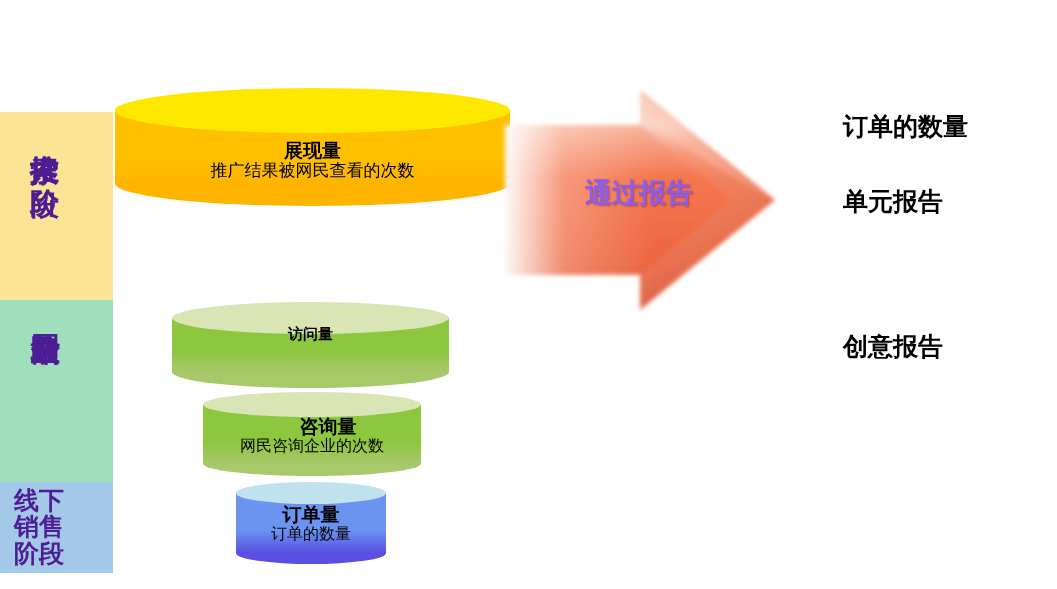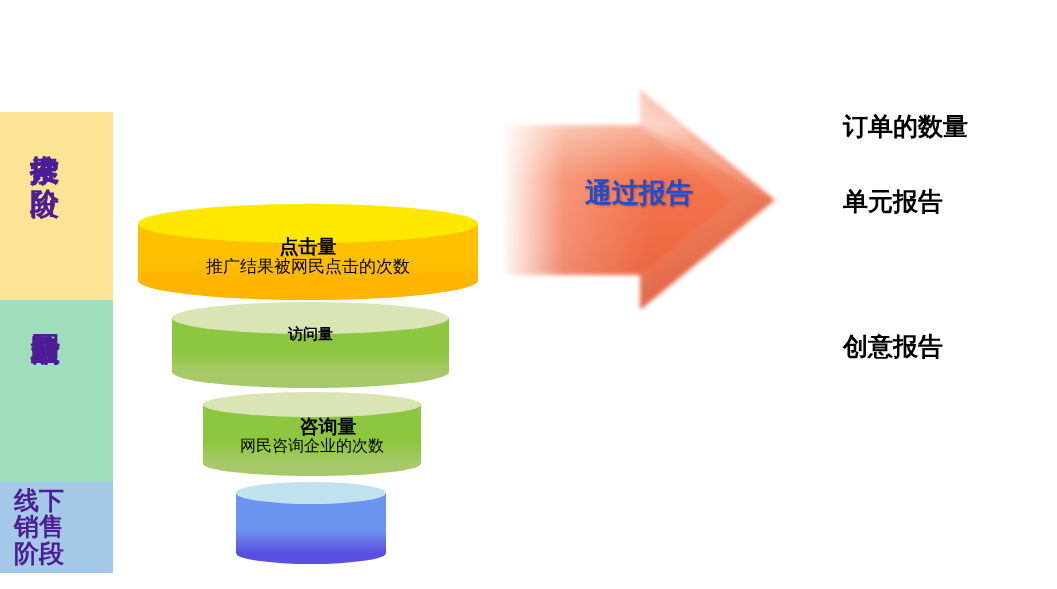--- a/index.html
+++ b/index.html
@@ -103,21 +103,21 @@
     top: 85px;
     width: 290px;
     height: 230px;
   }
   #arrow-label {
     position: absolute;
     left: 44px;
     top: 90px;
     width: 190px;
     text-align: center;
-    color: #1d4ed8;
+    color: #8b5cf6;
     font-size: 27px;
     font-weight: bold;
     z-index: 4;
     text-shadow: 1px 1px 2px rgba(120,40,20,0.55);
     white-space: nowrap;
   }
 
   
   .report-item {
     position: absolute;
@@ -137,30 +137,30 @@
     <div class="band-label vertical-text" id="band-label-0" style="left: 30px; top: 20px; font-size: 29px; height: 150px;">搜索推广 阶段</div>
   </div>
   <div class="band" id="band-1" style="top: 300px; height: 182px; width: 113px; background: rgb(159, 223, 187);">
     <div class="band-label vertical-text" id="band-label-1" style="left: 31px; top: 12px; font-size: 29px; height: 158px;">企业网站阶段</div>
   </div>
   <div class="band" id="band-2" style="top: 482px; height: 91px; width: 113px; background: rgb(164, 201, 232);">
     <div class="band-label" id="band-label-2" style="left: 14px; top: 6px; font-size: 25px; line-height: 1.05;"><div>线下</div><div>销售</div><div>阶段</div></div>
   </div>
 
 
-
-  <div class="cyl" id="cyl-1" style="left: 138px; top: 204px; width: 340px; height: 96px;">
-    <div class="bottom" style="top: 57px; height: 39px; background: rgb(255, 180, 0);"></div>
-    <div class="body" style="top: 19.5px; height: 57px; background: linear-gradient(rgb(255, 192, 0) 0%, rgb(255, 192, 0) 62%, rgb(255, 180, 0) 100%); border-radius: 0px;"></div>
-    <div class="top" style="top: 0px; height: 39px; background: rgb(255, 232, 0);"></div>
-    <div class="txt" style="top: 32px;">
-      <span class="t1" style="font-size: 19px;">点击量</span>
-      <span class="t2" style="font-size: 17px;">推广结果被网民点击的次数</span>
-    </div>
-  </div>
+  <div class="cyl" id="cyl-0" style="left: 115px; top: 88px; width: 395px; height: 118px;">
+    <div class="bottom" style="top: 73px; height: 45px; background: rgb(255, 180, 0);"></div>
+    <div class="body" style="top: 22.5px; height: 73px; background: linear-gradient(rgb(255, 192, 0) 0%, rgb(255, 192, 0) 62%, rgb(255, 180, 0) 100%); border-radius: 0px;"></div>
+    <div class="top" style="top: 0px; height: 45px; background: rgb(255, 232, 0);"></div>
+    <div class="txt" style="top: 52px;">
+      <span class="t1" style="font-size: 19px;">展现量</span>
+      <span class="t2" style="font-size: 17px;">推广结果被网民查看的次数</span>
+    </div>
+  </div>
+
 
   <div class="cyl" id="cyl-2" style="left: 172px; top: 302px; width: 277px; height: 86px;">
     <div class="bottom" style="top: 54px; height: 32px; background: rgb(168, 201, 106);"></div>
     <div class="body" style="top: 16px; height: 54px; background: linear-gradient(rgb(141, 198, 63) 0%, rgb(141, 198, 63) 62%, rgb(168, 201, 106) 100%); border-radius: 0px;"></div>
     <div class="top" style="top: 0px; height: 32px; background: rgb(217, 229, 180);"></div>
     <div class="txt" style="top: 24px;">
       <span class="t1" style="font-size: 15px;">访问量</span>
     </div>
   </div>
 
@@ -171,20 +171,24 @@
     <div class="txt" style="top: 24px;">
       <span class="t1" style="font-size: 19px; margin-left: 32px;">咨询量</span>
       <span class="t2" style="font-size: 16px;">网民咨询企业的次数</span>
     </div>
   </div>
 
   <div class="cyl" id="cyl-4" style="left: 236px; top: 482px; width: 150px; height: 82px;">
     <div class="bottom" style="top: 60px; height: 22px; background: rgb(90, 79, 224);"></div>
     <div class="body" style="top: 11px; height: 60px; background: linear-gradient(rgb(107, 147, 240) 0%, rgb(107, 147, 240) 62%, rgb(90, 79, 224) 100%); border-radius: 0px;"></div>
     <div class="top" style="top: 0px; height: 22px; background: rgb(191, 226, 238);"></div>
+    <div class="txt" style="top: 22px;">
+      <span class="t1" style="font-size: 19px;">订单量</span>
+      <span class="t2" style="font-size: 16px;">订单的数量</span>
+    </div>
   </div>
 
   <div id="arrow-wrap">
     <svg width="290" height="230" viewBox="0 0 290 230">
       <defs>
         <linearGradient id="arrGradV" x1="0" y1="0" x2="0" y2="1">
           <stop offset="0%" stop-color="#f07a55"></stop>
           <stop offset="16%" stop-color="#f8b49b"></stop>
           <stop offset="40%" stop-color="#f4764f"></stop>
           <stop offset="70%" stop-color="#ef6a42"></stop>

